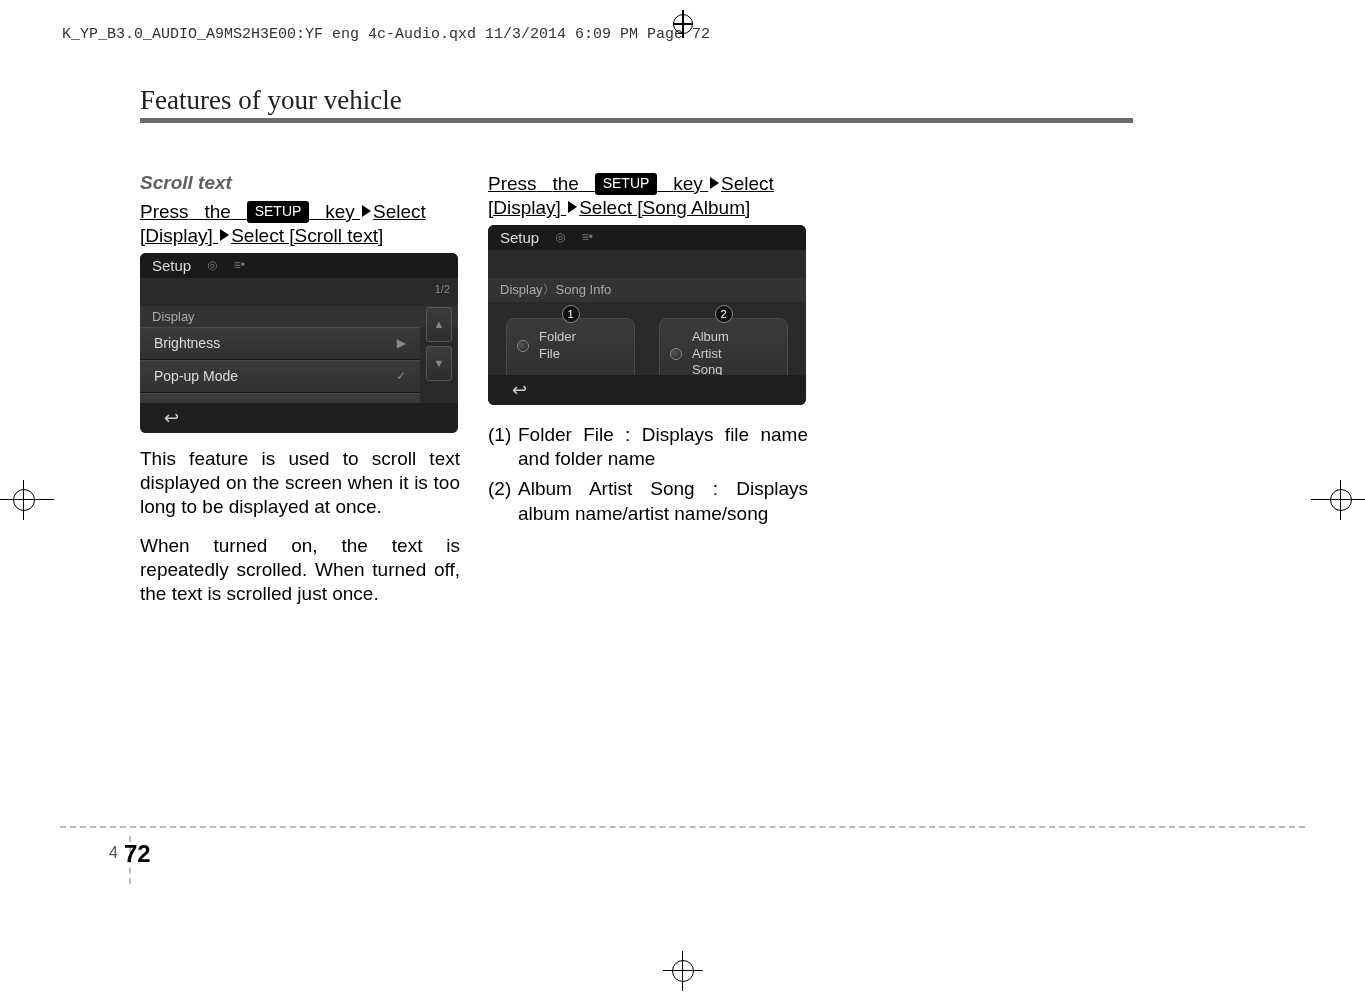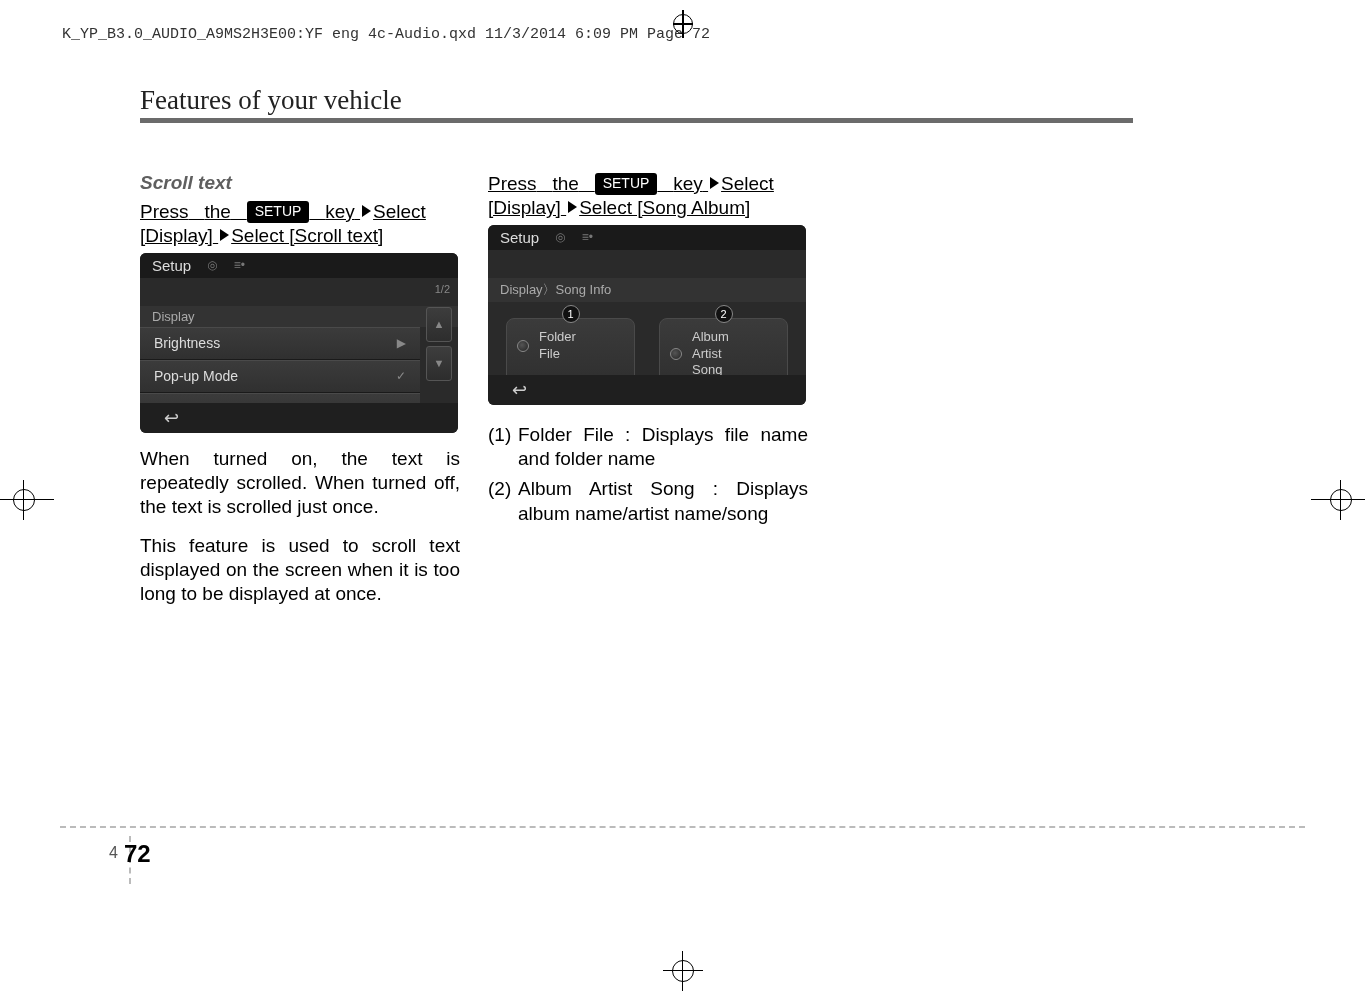--- a/index.html
+++ b/index.html
@@ -325,22 +325,22 @@
     </div>
     <div class="sb">
       <div class="sbtn">▲</div>
       <div class="sbtn">▼</div>
     </div>
     <div class="backrow">
       <span>↩</span>
     </div>
   </div>
 
+  <div class="body-p">This feature is used to scroll text displayed on the screen when it is too long to be displayed at once.</div>
   <div class="body-p">When turned on, the text is repeatedly scrolled. When turned off, the text is scrolled just once.</div>
-  <div class="body-p">This feature is used to scroll text displayed on the screen when it is too long to be displayed at once.</div>
 </div>
 
 <div class="col col2">
 
   <div class="instruct">
     <span>Press</span>&nbsp;&nbsp;
     <span>the</span>&nbsp;&nbsp;
     <span class="setup-btn">SETUP</span>&nbsp;&nbsp;
     <span>key</span>
     <span class="tri"></span><span>Select</span><br>

